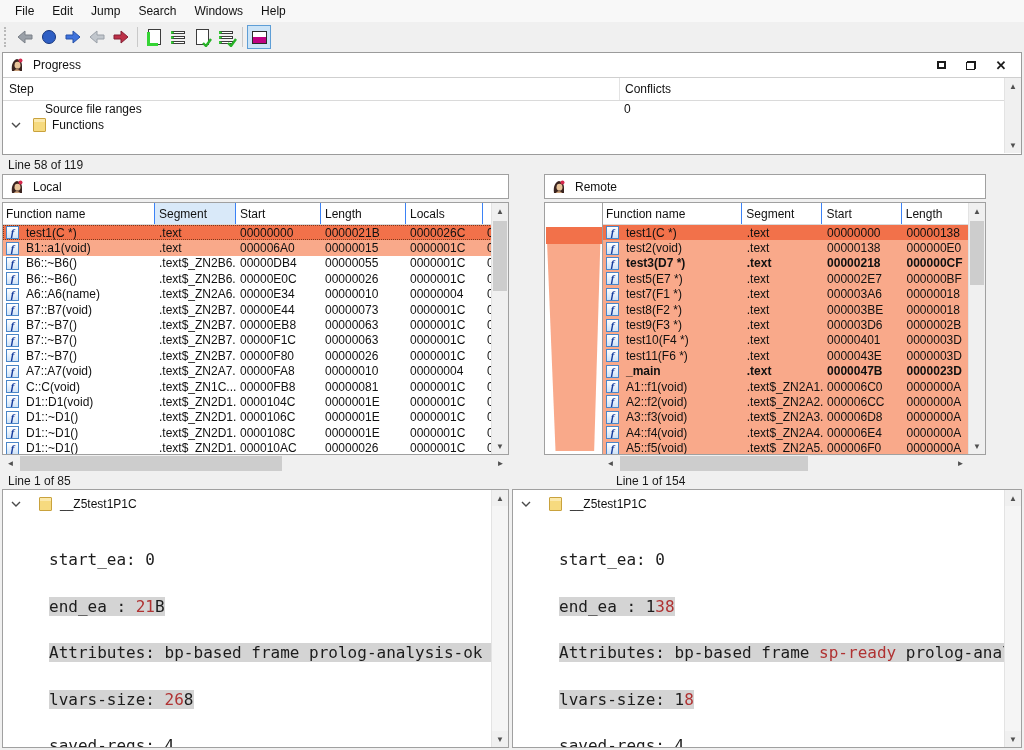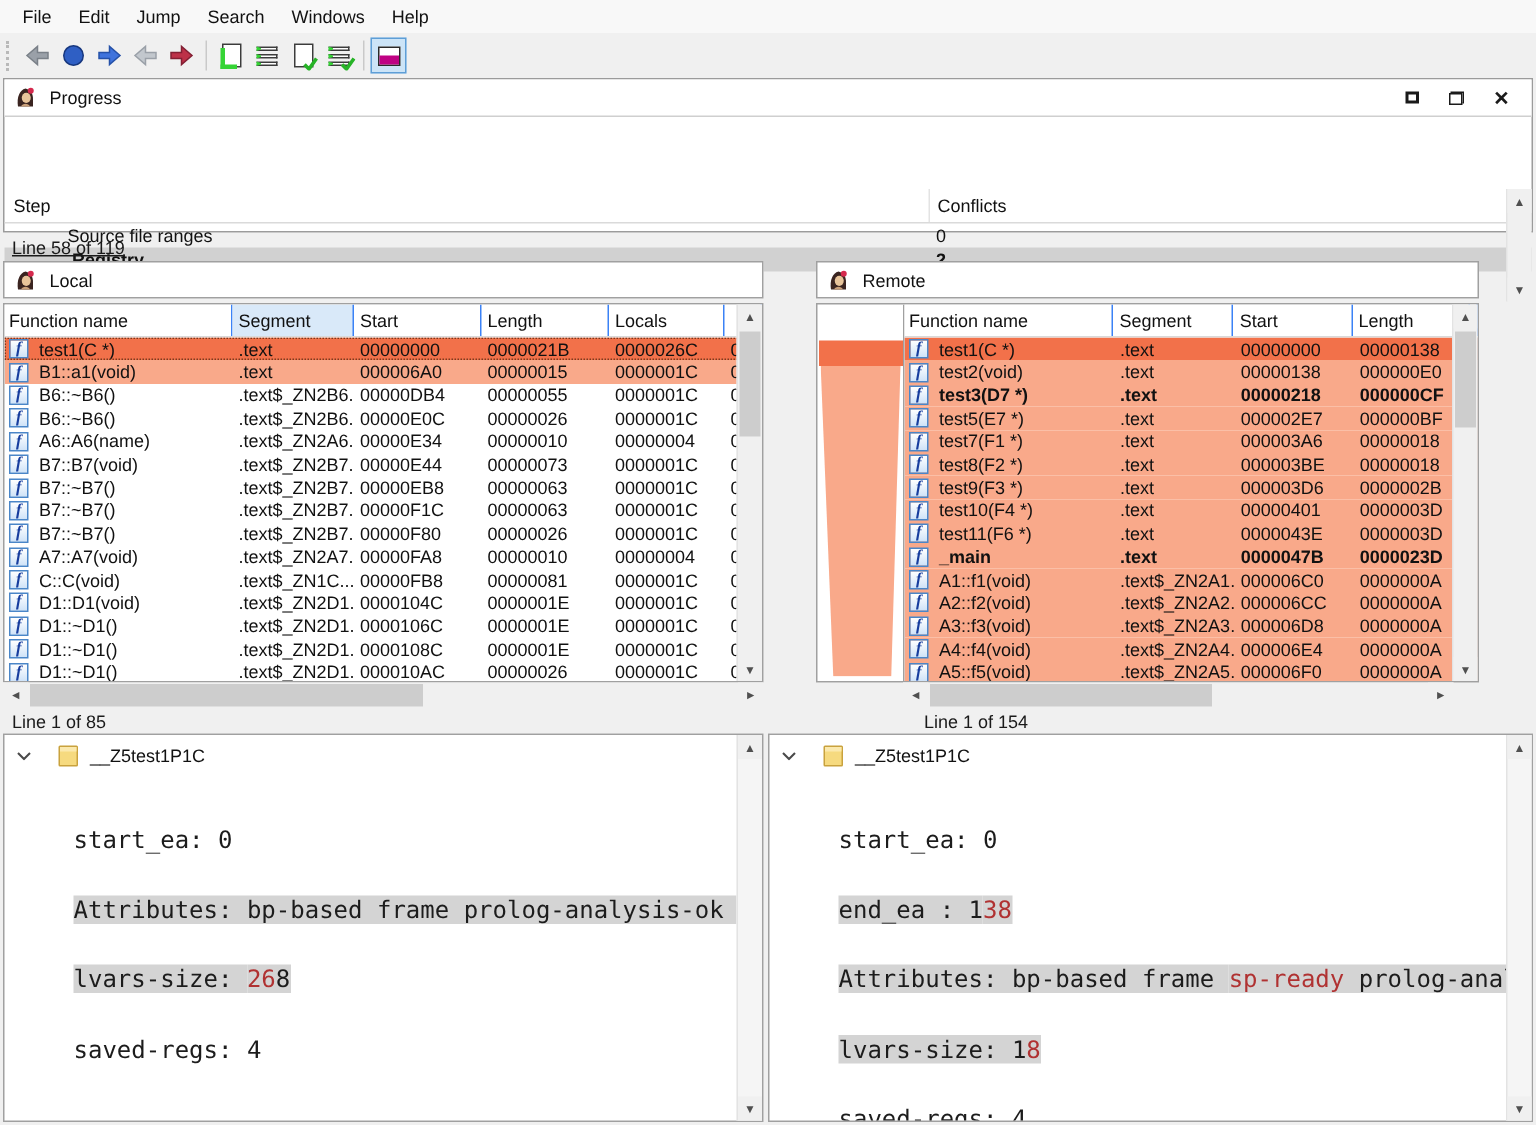--- a/index.html
+++ b/index.html
@@ -34,21 +34,21 @@
     border:1px solid #9b9b9b; }
   #pw-title { height:25px; border-bottom:1px solid #cfcfcf; display:flex; align-items:center;
     padding:0 6px; gap:8px; background:#fff; }
   .wbtns { margin-left:auto; display:flex; align-items:center; gap:14px; padding-right:6px; }
   .wb { width:16px; height:16px; display:flex; align-items:center; justify-content:center; color:#1a1a1a; }
   .wb-max { width:9px; height:8px; border:2px solid #1a1a1a; }
   .wb-restore { position:relative; width:10px; height:9px; }
   .wb-restore::before { content:""; position:absolute; right:0; top:0; width:7px; height:6px; border:1px solid #1a1a1a; }
   .wb-restore::after  { content:""; position:absolute; left:0; bottom:0; width:7px; height:6px; border:1px solid #1a1a1a; background:#fff; }
   .wb-close { font-size:13px; font-weight:bold; }
-  #pw-body { position:relative; height:75px;margin-top:48px; }
+  #pw-body { position:relative; height:75px; }
   #pw-hdr { height:23px; border-bottom:1px solid #dadada; display:flex; }
   .col-step { width:616px; padding-left:6px; display:flex; align-items:center; }
   .col-conf { flex:1; padding-left:5px; display:flex; align-items:center; border-left:1px solid #e3e3e3; }
   .prow { height:16px; display:flex; align-items:center; }
   .prow .pstep { width:616px; display:flex; align-items:center; height:100%; }
   .prow .pconf { flex:1; padding-left:5px; }
   .prow.regsel { background:#d1d1d1; font-weight:bold; }
   .ind { padding-left:42px; }
   .chev { margin-left:8px; }
   .folder { width:13px; height:14px; background:#f6da7f; border:1px solid #c9a23d; border-radius:1px;
@@ -229,33 +229,37 @@
     <div id="pw-hdr">
       <span class="col-step">Step</span>
       <span class="col-conf">Conflicts</span>
     </div>
     <div class="prow">
       <span class="pstep">
           <span class="ind">Source file ranges</span>
         </span>
       <span class="pconf">0</span>
     </div>
-    <div class="prow regsel">
+    <div class="prow">
       <span class="pstep">
-          <span class="reg-label">Registry</span>
-        </span>
-      <span class="pconf">2</span>
+        <svg class="chev" width="10" height="6" viewBox="0 0 10 6">
+            <polyline points="1,1 5,5 9,1" fill="none" stroke="#4a4a4a" stroke-width="1.4"></polyline>
+          </svg>
+        <span class="folder"></span>
+        <span class="fn-label">Functions</span>
+      </span>
+      <span class="pconf"></span>
     </div>
     <div class="vsb">
       <div class="sb-btn">▲</div>
       <div class="sb-btn bottom">▼</div>
     </div>
   </div>
 </div>
-<div class="statusline abs" style="left:2px; top:157px; width:1020px;text-decoration:underline;">Line 58 of 119</div>
+<div class="statusline abs" style="left:2px; top:157px; width:1020px;">Line 58 of 119</div>
 
 <div class="pane L" id="pane-local">
   <div class="pane-title">
     <svg width="16" height="16" viewBox="0 0 16 16">
         <rect width="16" height="16" fill="#fff"></rect>
         <path d="M3 14 C2 8 4 3 8 2 C12 3 13 6 13 9 L13 14 Z" fill="#3a2420"></path>
         <ellipse cx="8.5" cy="8.2" rx="3" ry="3.4" fill="#e8c49a"></ellipse>
         <path d="M5 14 C6 11.5 10 11.5 11 14 Z" fill="#caa07a"></path>
         <circle cx="11.5" cy="3.5" r="2" fill="#d5294d"></circle>
       </svg>
@@ -675,20 +679,21 @@
 <div class="dpane" id="dpane-left">
   <div class="treerow">
     <svg class="chev" width="10" height="6" viewBox="0 0 10 6">
         <polyline points="1,1 5,5 9,1" fill="none" stroke="#4a4a4a" stroke-width="1.4"></polyline>
       </svg>
     <span class="folder"></span>
     <span>__Z5test1P1C</span>
   </div>
   <div class="dlines">
     <div class="dline"><span>start_ea: 0</span></div>
+    <div class="dline hl"><span>end_ea : </span><span class="red">21</span><span>B</span></div>
     <div class="dline hl"><span>Attributes: bp-based frame prolog-analysis-ok purged-analysis-ok</span></div>
     <div class="dline hl"><span>lvars-size: </span><span class="red">26</span><span>8</span></div>
     <div class="dline"><span>saved-regs: 4</span></div>
     
   </div>
   <div class="dvsb">
     <div class="sb-btn">▲</div>
     <div class="sb-btn bottom">▼</div>
   </div>
 </div>

